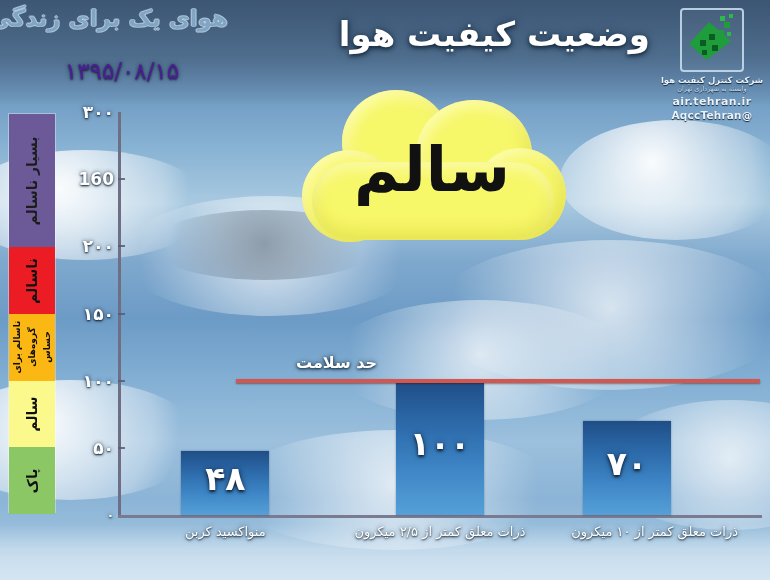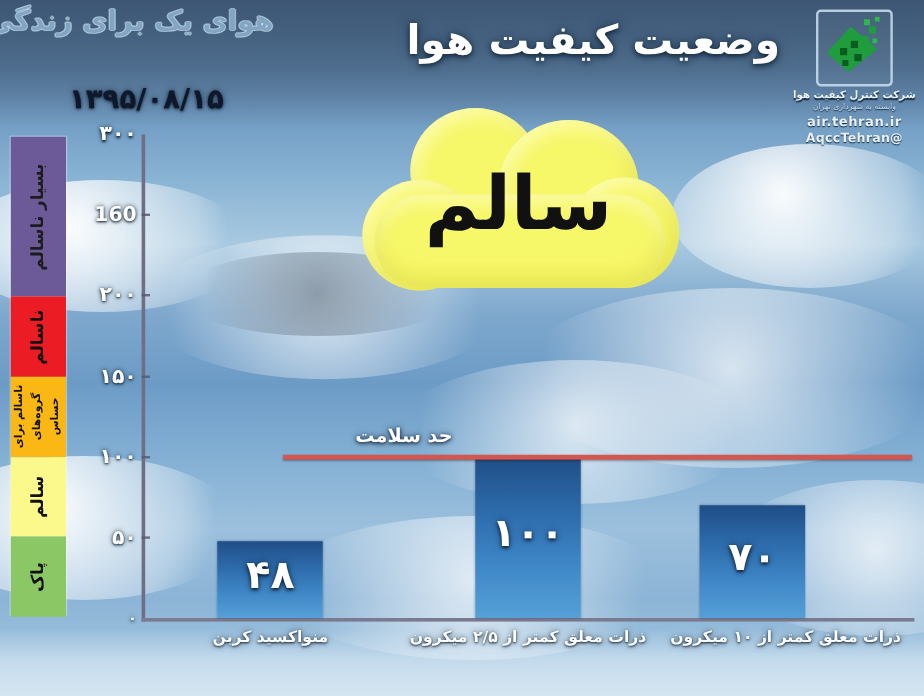--- a/index.html
+++ b/index.html
@@ -84,25 +84,24 @@
   #brand-logo .ln1 { font-size: 25px; line-height: 26px; letter-spacing: -1px; }
   #brand-logo .ln2 { font-size: 23px; line-height: 24px; letter-spacing: -1px; }
 
   #brand-date {
     position: absolute;
     left: 36px; top: 58px;
     width: 172px;
     text-align: center;
     font-family: "DejaVu Sans", sans-serif;
     font-size: 23px;
-    font-weight: bold;
-    color: #0f172a;
+    font-weight: normal;
+    color: #4c1d95;
     text-shadow: 0 1px 2px rgba(10,25,40,.85), 0 0 5px rgba(10,25,40,.6);
     letter-spacing: 1px;
-    margin-top: 12px;
   }
 
   
   #page-title {
     position: absolute;
     right: 120px; top: 14px;
     font-family: "DejaVu Sans", sans-serif;
     font-size: 34px;
     font-weight: bold;
     color: #ffffff;
@@ -279,21 +278,21 @@
     color: #ffffff;
     text-shadow: 0 2px 3px rgba(8,22,40,.9), 0 0 6px rgba(8,22,40,.55);
     white-space: nowrap;
   }
   .bar-label {
     position: absolute;
     top: 414px;
     text-align: center;
     font-family: "DejaVu Sans", sans-serif;
     font-size: 13px;
-    font-weight: bold;
+    font-weight: normal;
     color: #ffffff;
     text-shadow: 0 1px 2px rgba(10,26,44,.95), 0 0 5px rgba(10,26,44,.6);
     white-space: nowrap;
   }
 
   
   #ground-haze {
     position: absolute;
     left: 0; bottom: 0;
     width: 770px; height: 56px;

